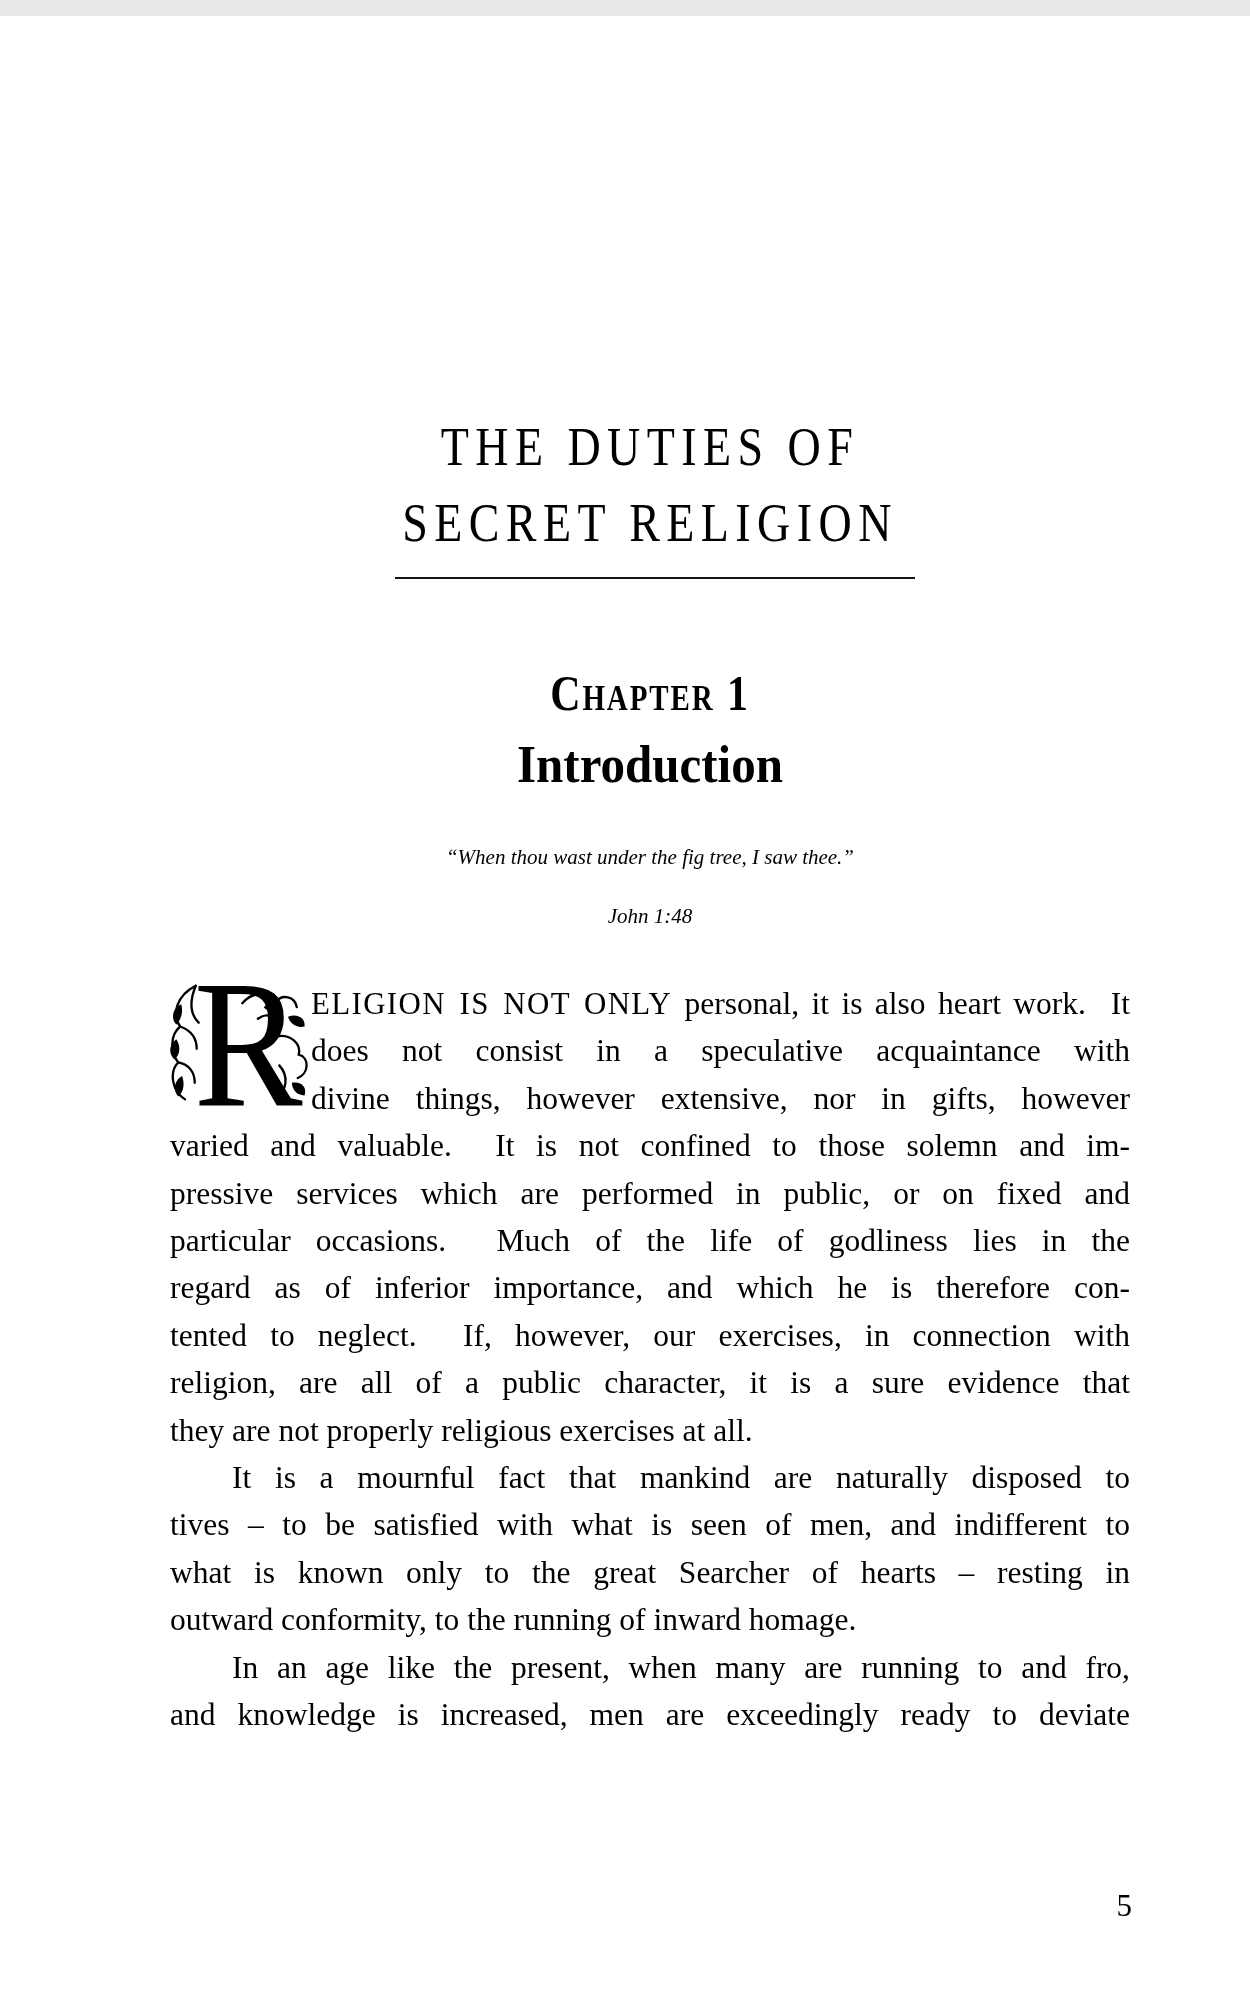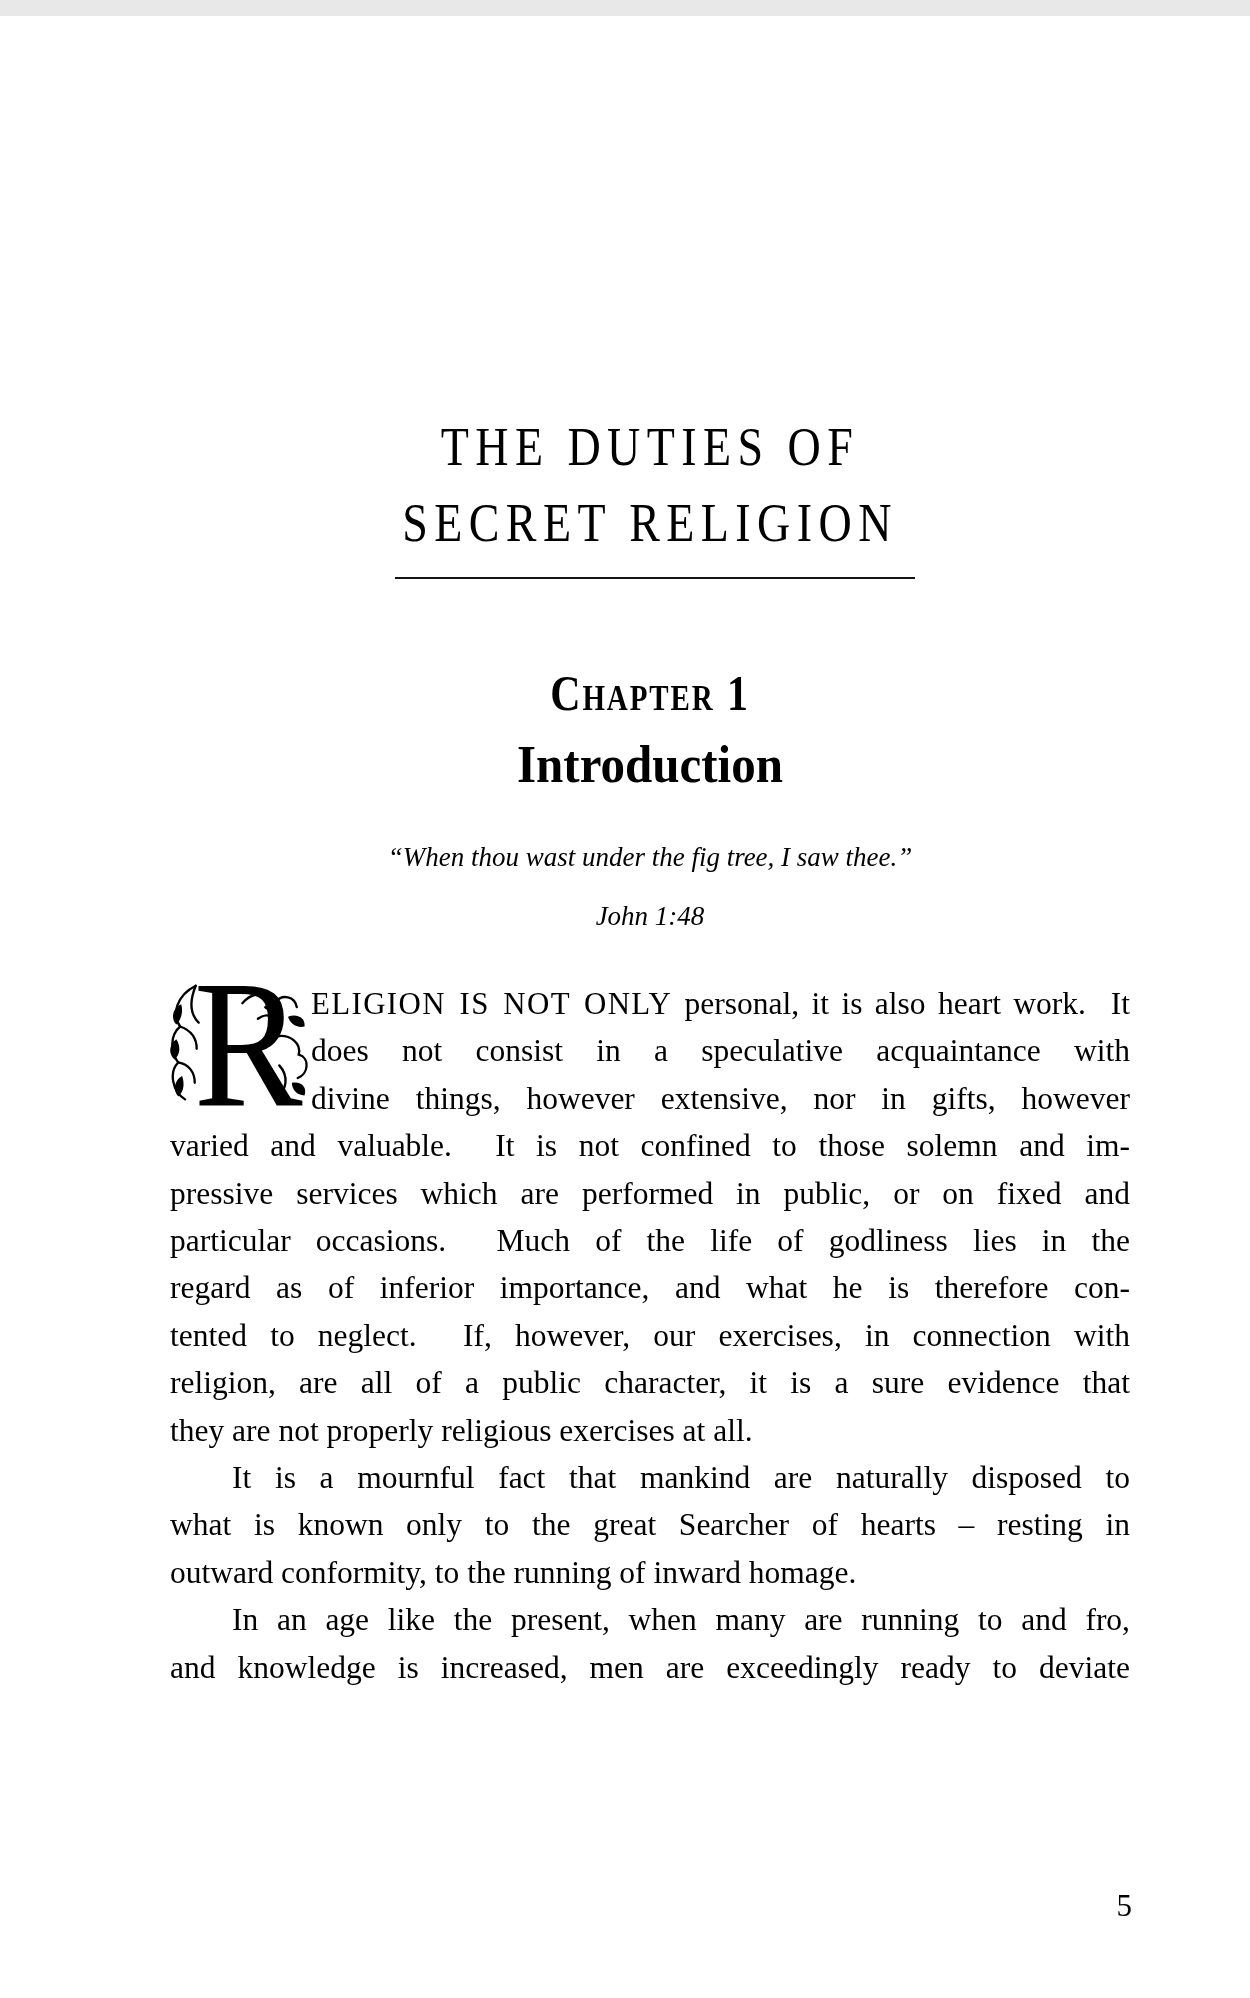--- a/index.html
+++ b/index.html
@@ -50,21 +50,21 @@
     font-weight:bold;
     line-height:56px;
     transform:scale(1,1.08);
     transform-origin:top center;
     margin:0;
   }
   .epigraph{
     position:absolute;top:812px;left:0;width:100%;
     text-align:center;
     font-style:italic;
-    font-size:27px;
+    font-size:21px;
     line-height:59px;
   }
   .body-text{
     position:absolute;top:964px;left:0;width:960px;
     font-size:31.5px;
     line-height:47.4px;
   }
   .bl{
     text-align:justify;
     text-align-last:justify;
@@ -142,25 +142,26 @@
           <text x="30" y="133" font-size="187" textLength="112" lengthAdjust="spacingAndGlyphs" font-family="Liberation Serif, DejaVu Serif, serif">R</text>
         </svg>
       </div>
 
     <div class="bl"><span class="lead-caps">eligion is not only</span> personal, it is also heart work.&nbsp; It</div>
         <div class="bl">does not consist in a speculative acquaintance with</div>
         <div class="bl">divine things, however extensive, nor in gifts, however</div>
         <div class="bl">varied and valuable.&nbsp; It is not confined to those solemn and im-</div>
         <div class="bl">pressive services which are performed in public, or on fixed and</div>
         <div class="bl">particular occasions.&nbsp; Much of the life of godliness lies in the</div>
-        <div class="bl">regard as of inferior importance, and what he is therefore con-</div>
+        <div class="bl">regard as of inferior importance, and which he is therefore con-</div>
         <div class="bl">tented to neglect.&nbsp; If, however, our exercises, in connection with</div>
         <div class="bl">religion, are all of a public character, it is a sure evidence that</div>
         <div class="bl bl-last">they are not properly religious exercises at all.</div>
         <div class="bl bl-indent">It is a mournful fact that mankind are naturally disposed to</div>
+        <div class="bl">tives – to be satisfied with what is seen of men, and indifferent to</div>
         <div class="bl">what is known only to the great Searcher of hearts – resting in</div>
         <div class="bl bl-last">outward conformity, to the running of inward homage.</div>
         <div class="bl bl-indent">In an age like the present, when many are running to and fro,</div>
         <div class="bl">and knowledge is increased, men are exceedingly ready to deviate</div>
       </div>
 
     <div class="folio">5</div>
 
   </div>
 </div>

